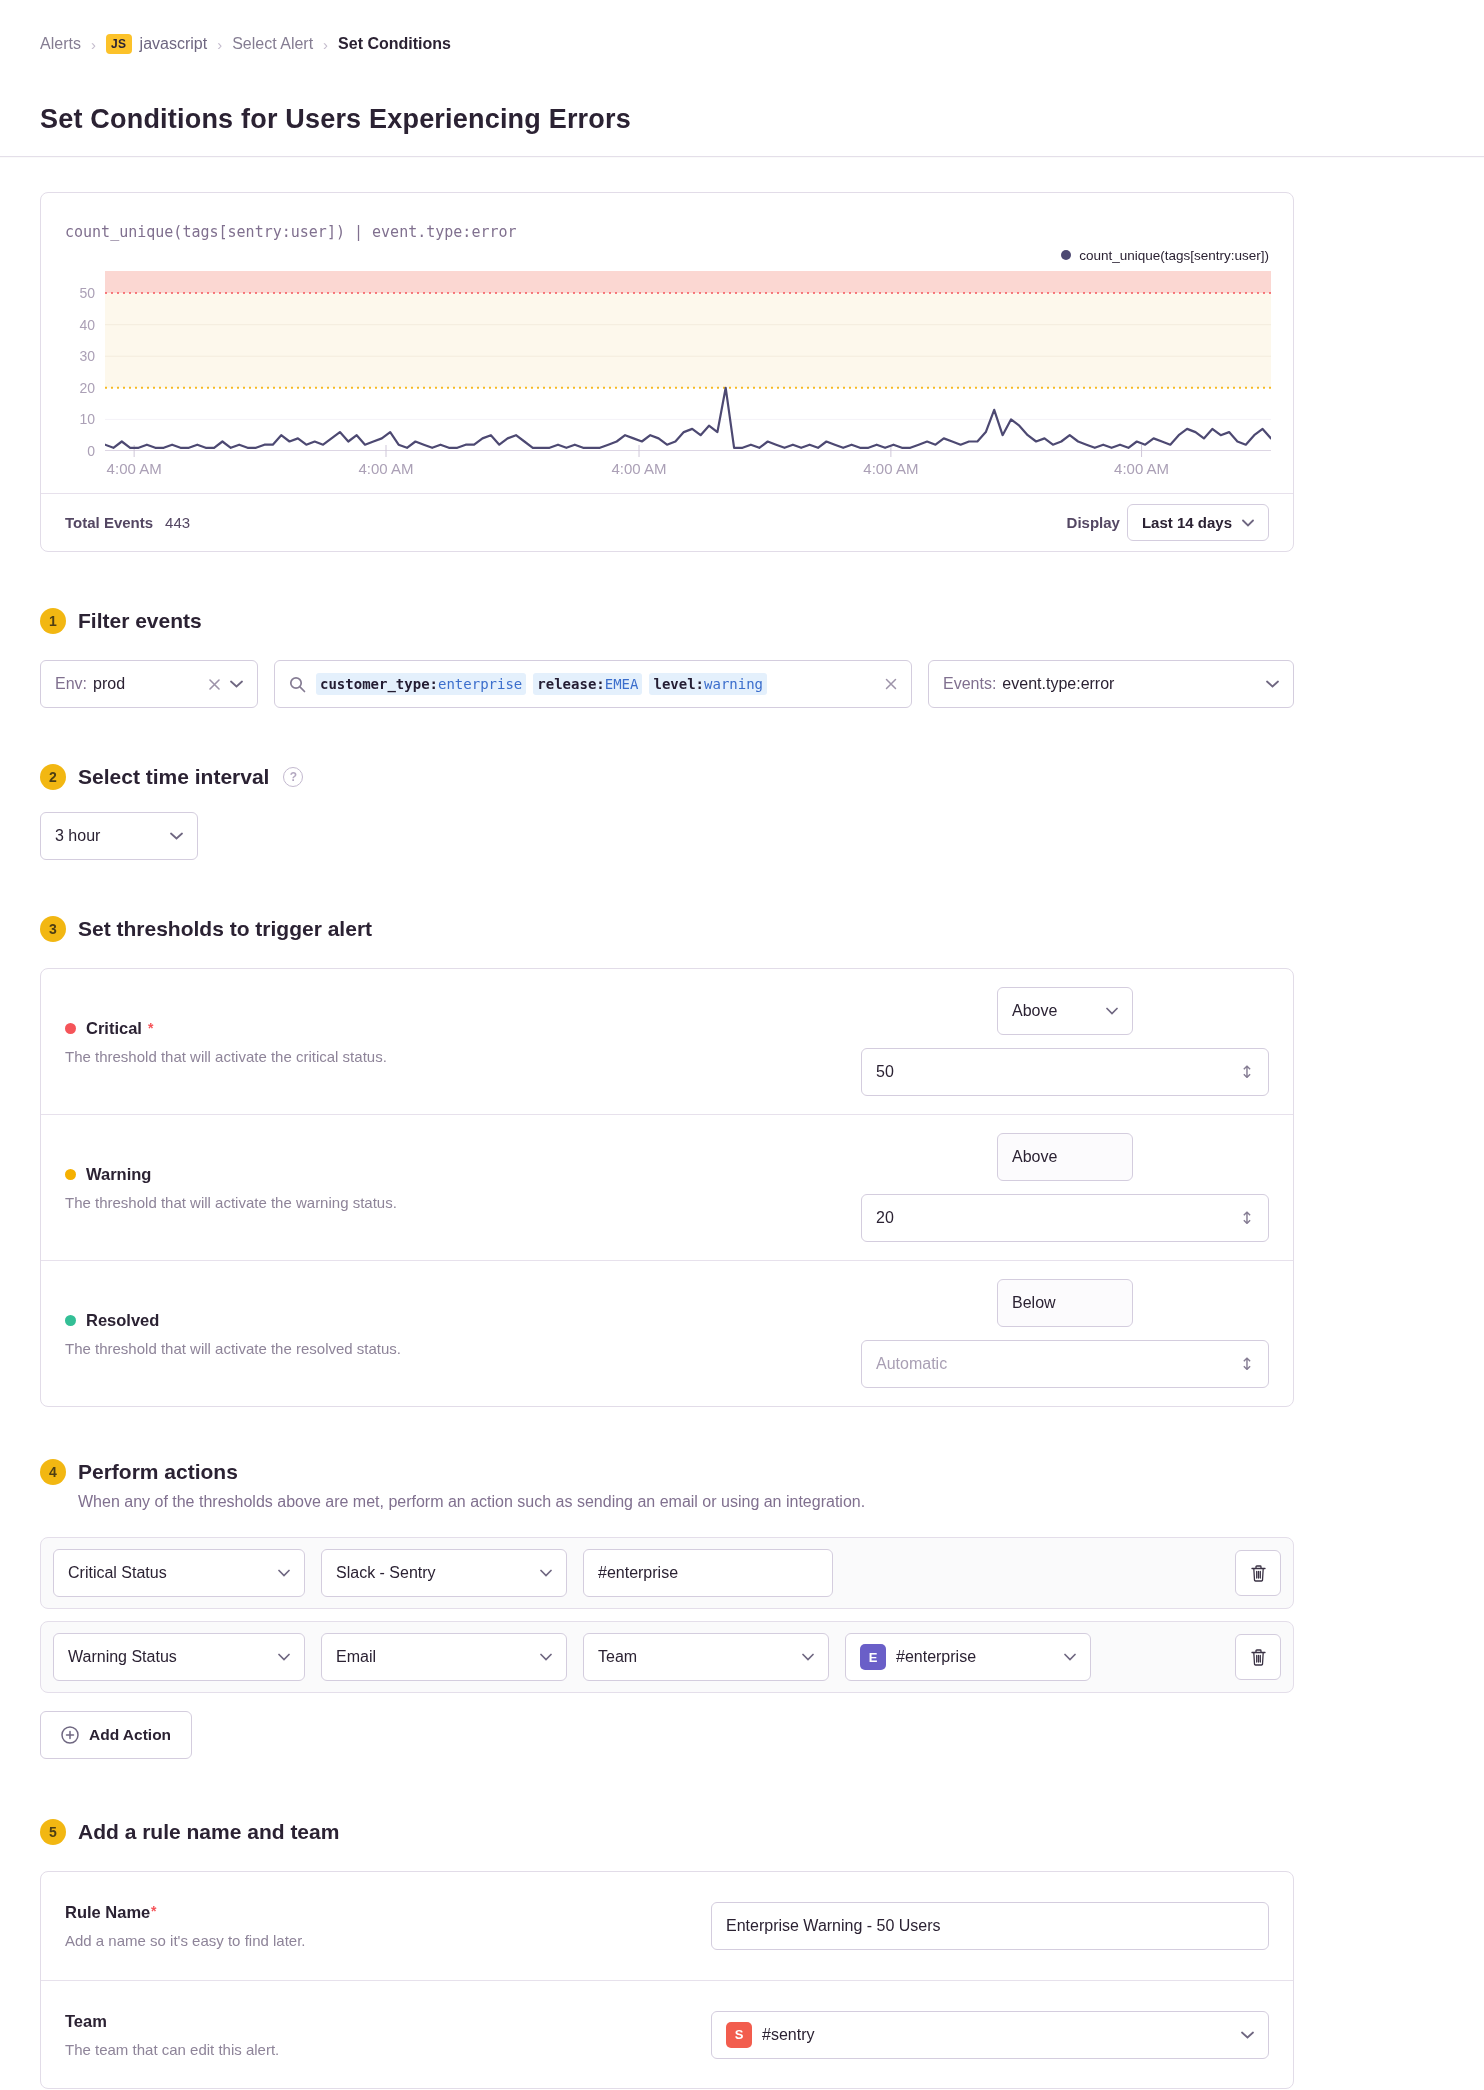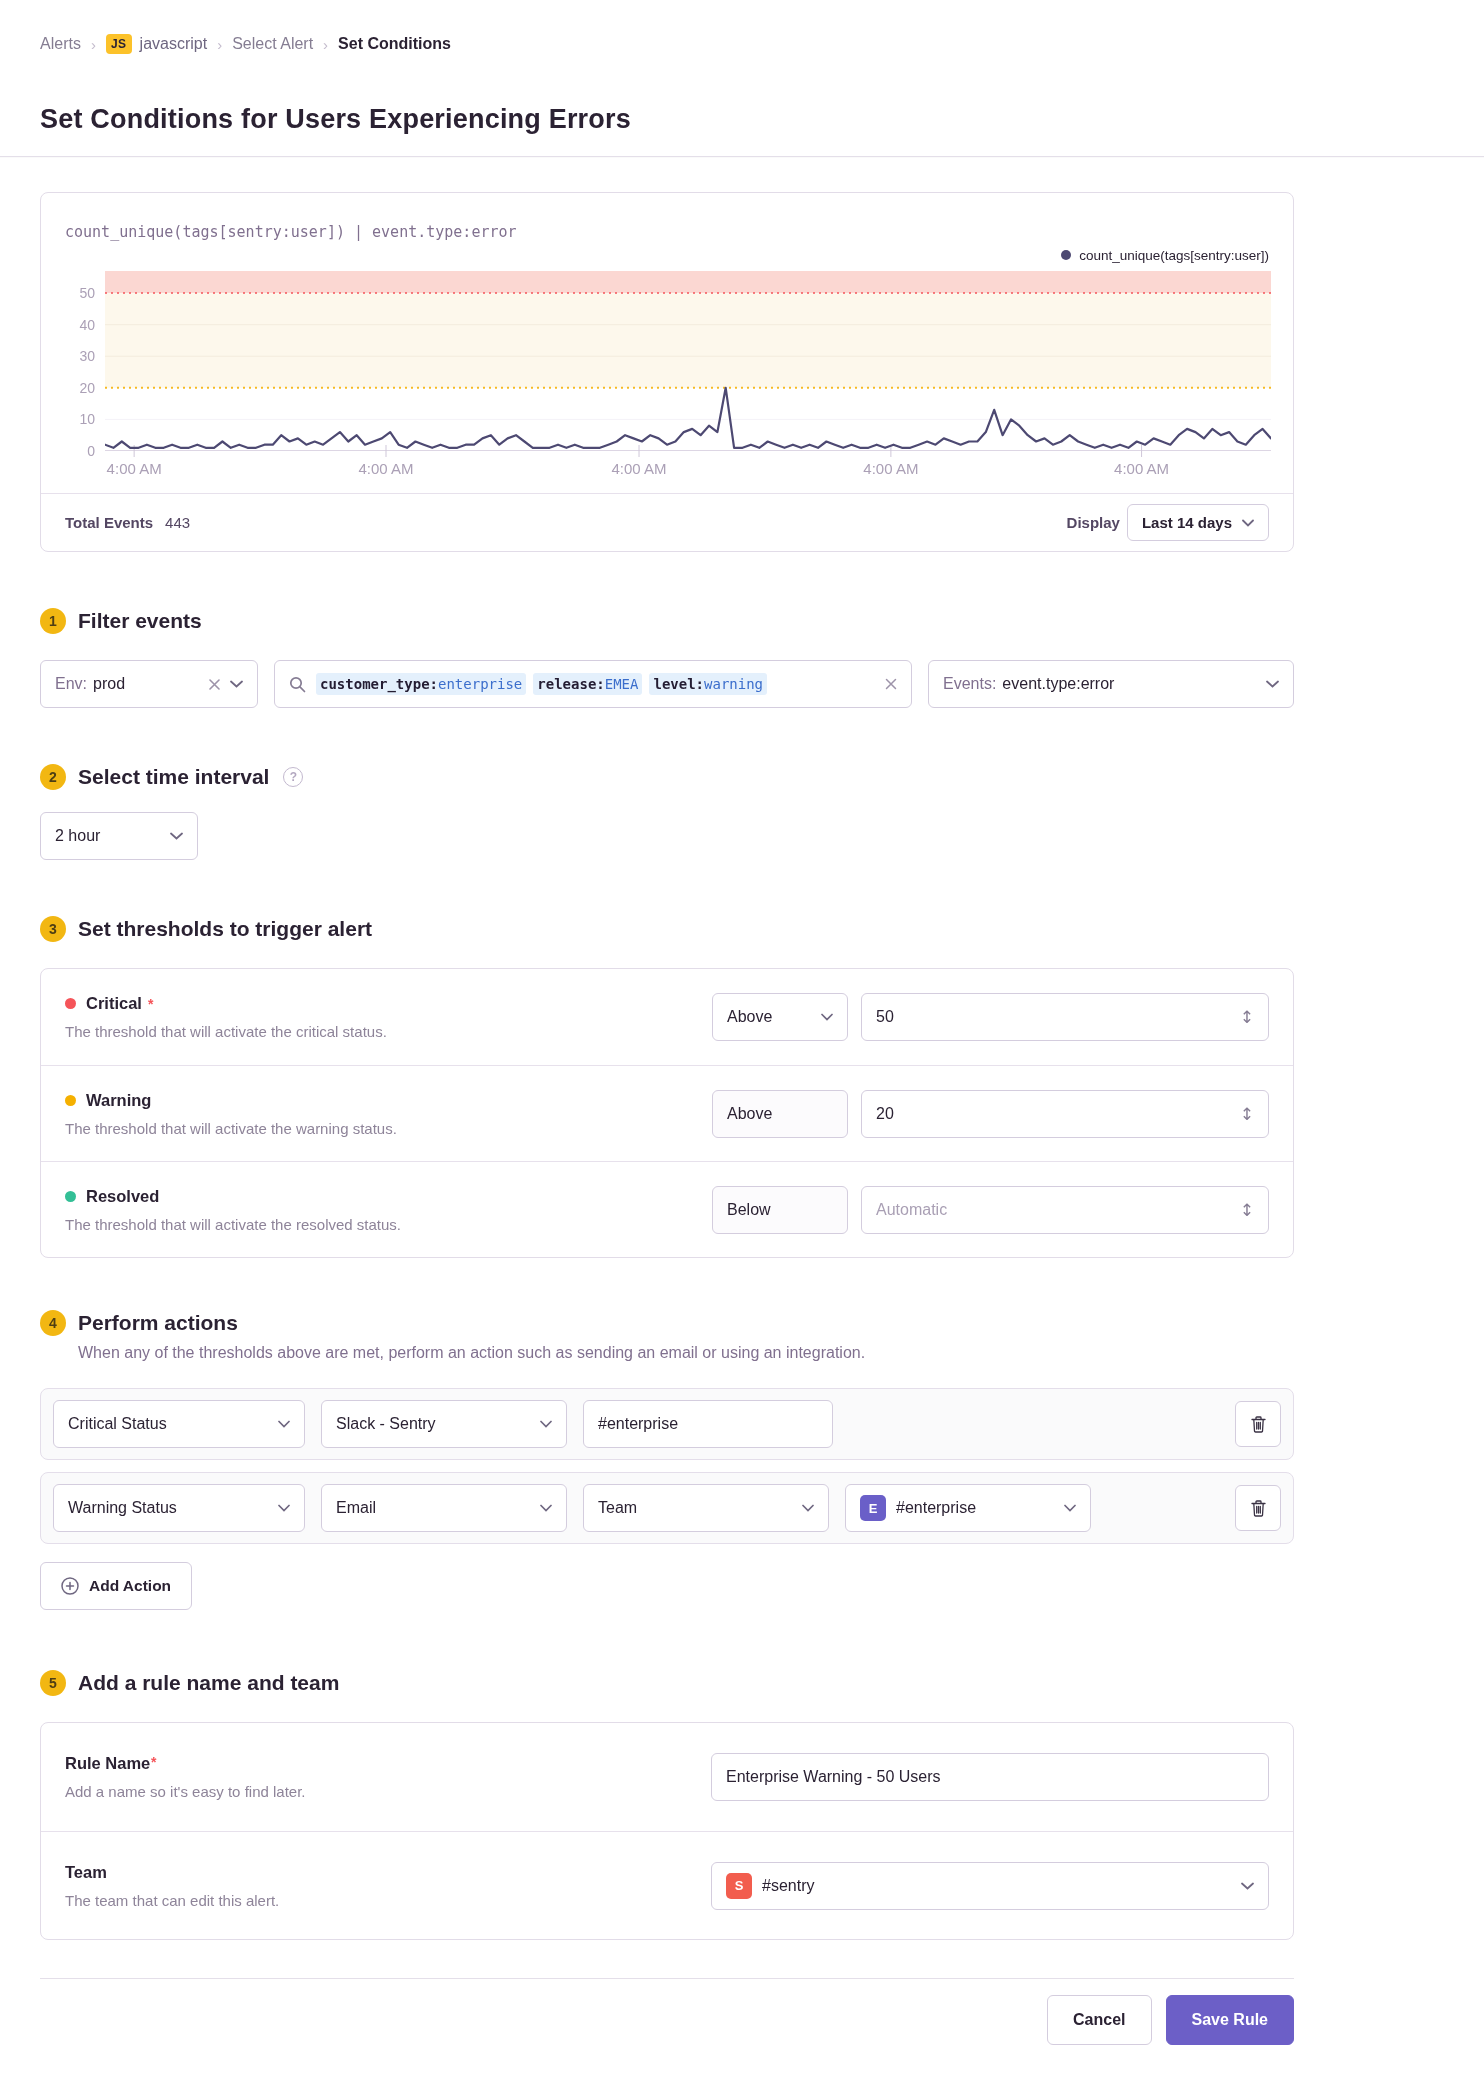--- a/index.html
+++ b/index.html
@@ -78,21 +78,21 @@
   .section { margin-top:56px; }
   .thresholds-card { margin-top:26px; }
   .th-row { display:flex; align-items:center; justify-content:space-between; padding:18px 24px; min-height:96px; }
   .th-row + .th-row { border-top:1px solid #e7e1ec; }
   .th-left { }
   .th-name { display:flex; align-items:center; gap:10px; font-size:16.5px; font-weight:600; color:var(--text); }
   .dot { width:11px; height:11px; border-radius:50%; flex:none; }
   .dot.c { background:var(--critical); } .dot.w { background:var(--warning); } .dot.r { background:var(--resolved); }
   .req { color:var(--critical); font-size:14px; margin-left:-4px; vertical-align:top; }
   .th-desc { margin-top:10px; font-size:15px; color:#8e8499; }
-  .th-right { display:flex; gap:13px; align-items:center; }
+  .th-right { display:flex; gap:13px; align-items:center;flex-direction:column; }
   .cond { width:136px; justify-content:space-between; }
   .cond.plain { background:#fcfbfd; cursor:default; }
   .num-input { width:408px; justify-content:space-between; cursor:text; }
   .num-input .ph { color:#a99fb4; }
   .stepper { color:#857c93; font-size:17px; font-family:"DejaVu Sans", sans-serif; }
 
   
   .action-card { margin-top:26px; background:var(--card-bg); border:1px solid #e4deea; border-radius:8px; padding:11px 12px; display:flex; align-items:center; gap:16px; }
   .action-card + .action-card { margin-top:12px; }
   .action-card .control { background:#fff; }
@@ -258,21 +258,21 @@
     </div>
   </div>
 
   <div class="section">
     <div class="step-head">
       <span class="step-badge">2</span>
       <span class="step-title">Select time interval</span>
       <span class="help-icon">?</span>
     </div>
     <div class="control interval-select">
-      <span class="grow">2 hour</span>
+      <span class="grow">3 hour</span>
       <span class="chev">
           <svg class="ic" width="13" height="8" viewBox="0 0 13 8">
             <path d="M1 1.5 L6.5 6.5 L12 1.5" fill="none" stroke="#6f6781" stroke-width="1.8" stroke-linecap="round"></path>
           </svg>
         </span>
     </div>
   </div>
 
   <div class="section">
     <div class="step-head">

